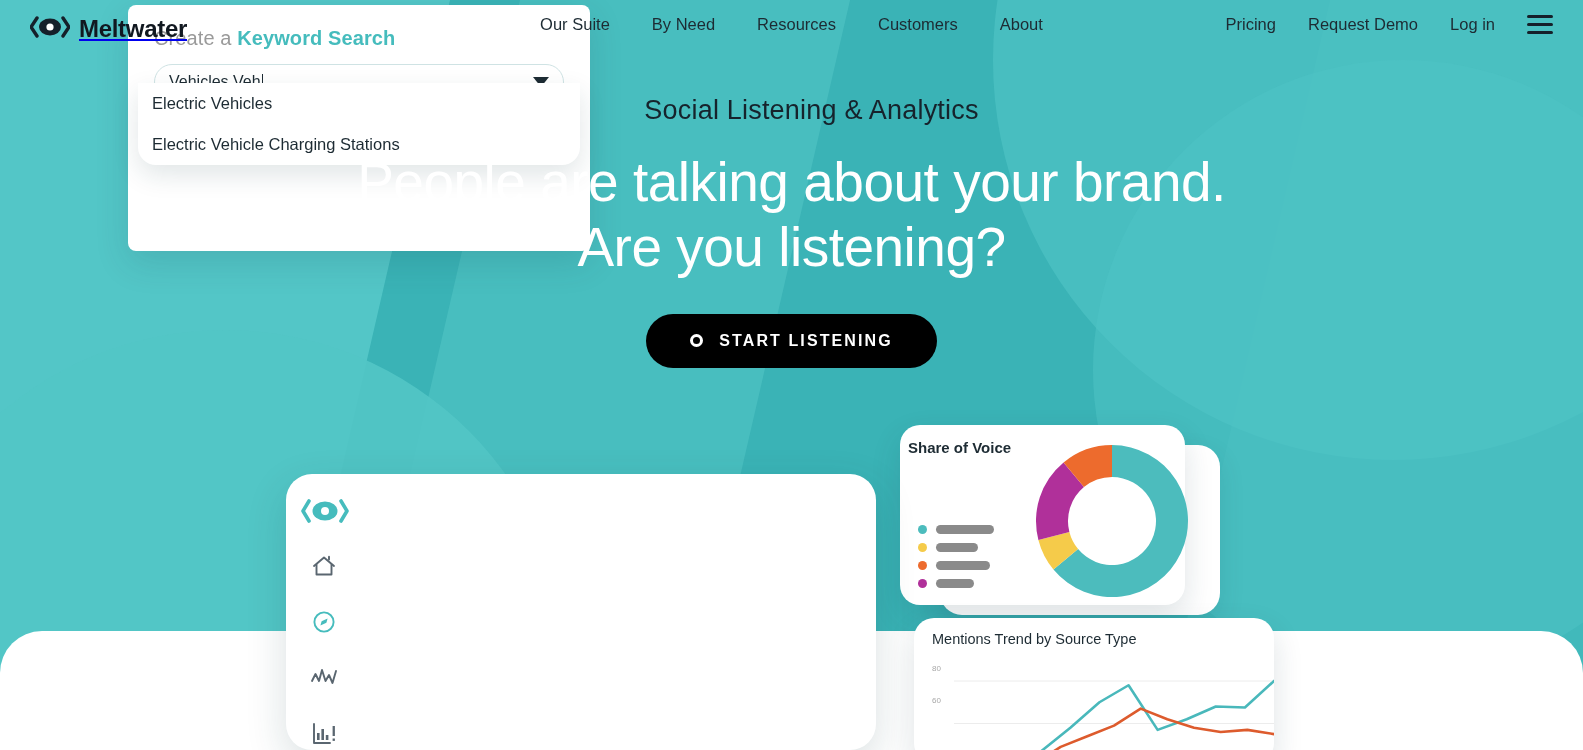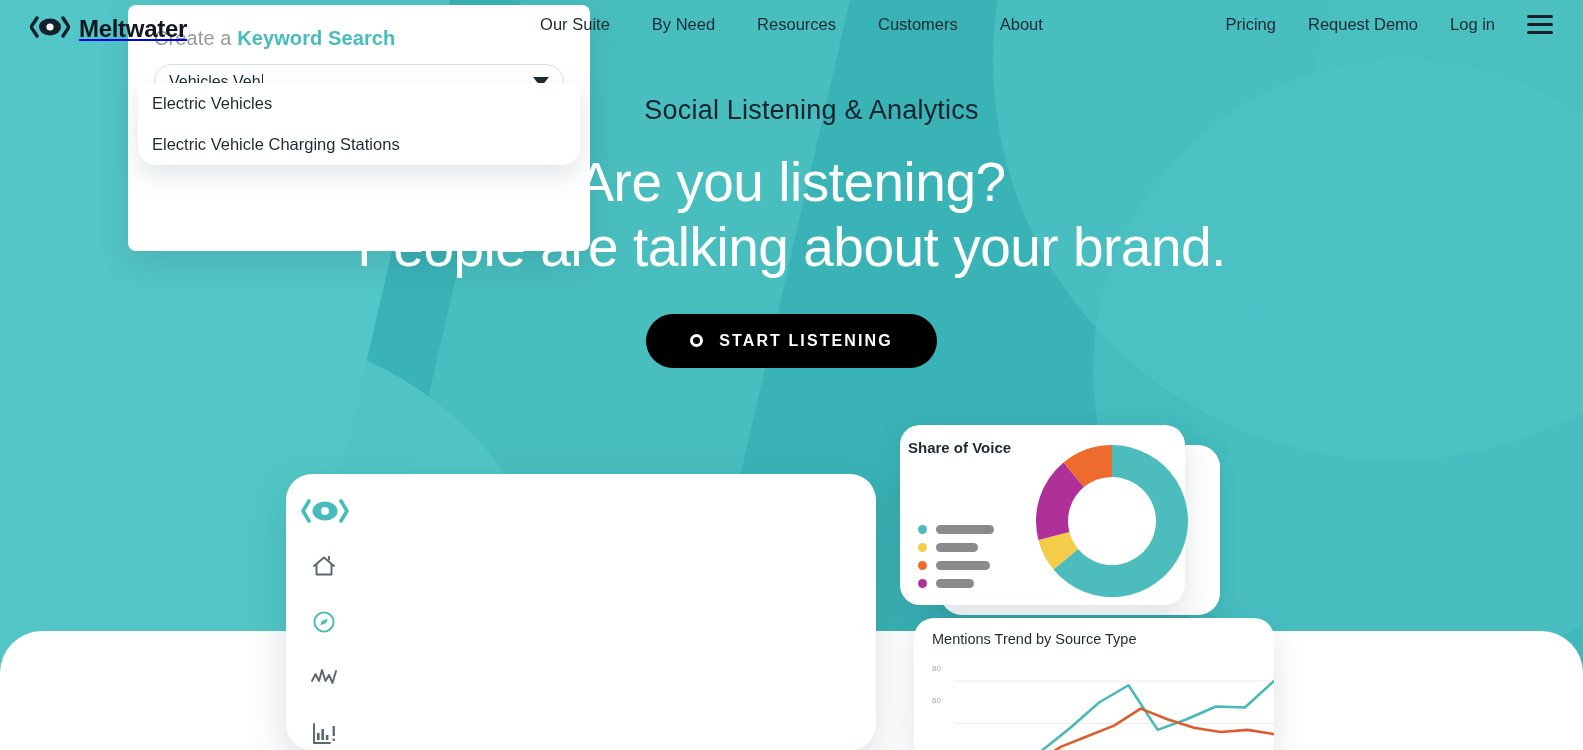--- a/index.html
+++ b/index.html
@@ -217,22 +217,22 @@
       <span></span>
       <span></span>
       <span></span>
     </div>
   </div>
 </div>
 
 <div class="hero">
   <div class="eyebrow">Social Listening &amp; Analytics</div>
   <div class="headline">
+    <div>People are talking about your brand.</div>
     <div>Are you listening?</div>
-    <div>People are talking about your brand.</div>
   </div>
   <div class="cta-wrap">
     <button class="cta">
       <span class="cta-dot"></span>
       <span>START LISTENING</span>
     </button>
   </div>
 </div>
 
 <div class="sov-behind"></div>

